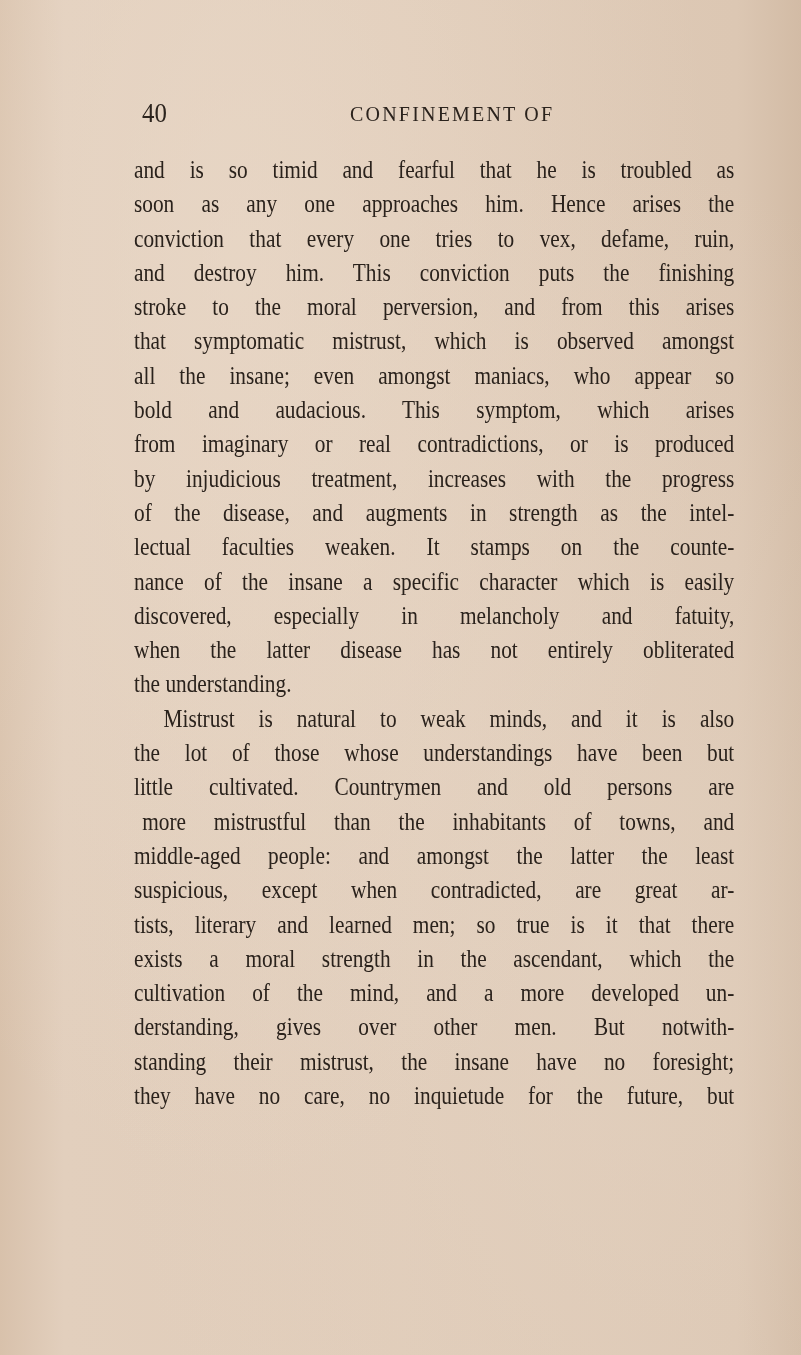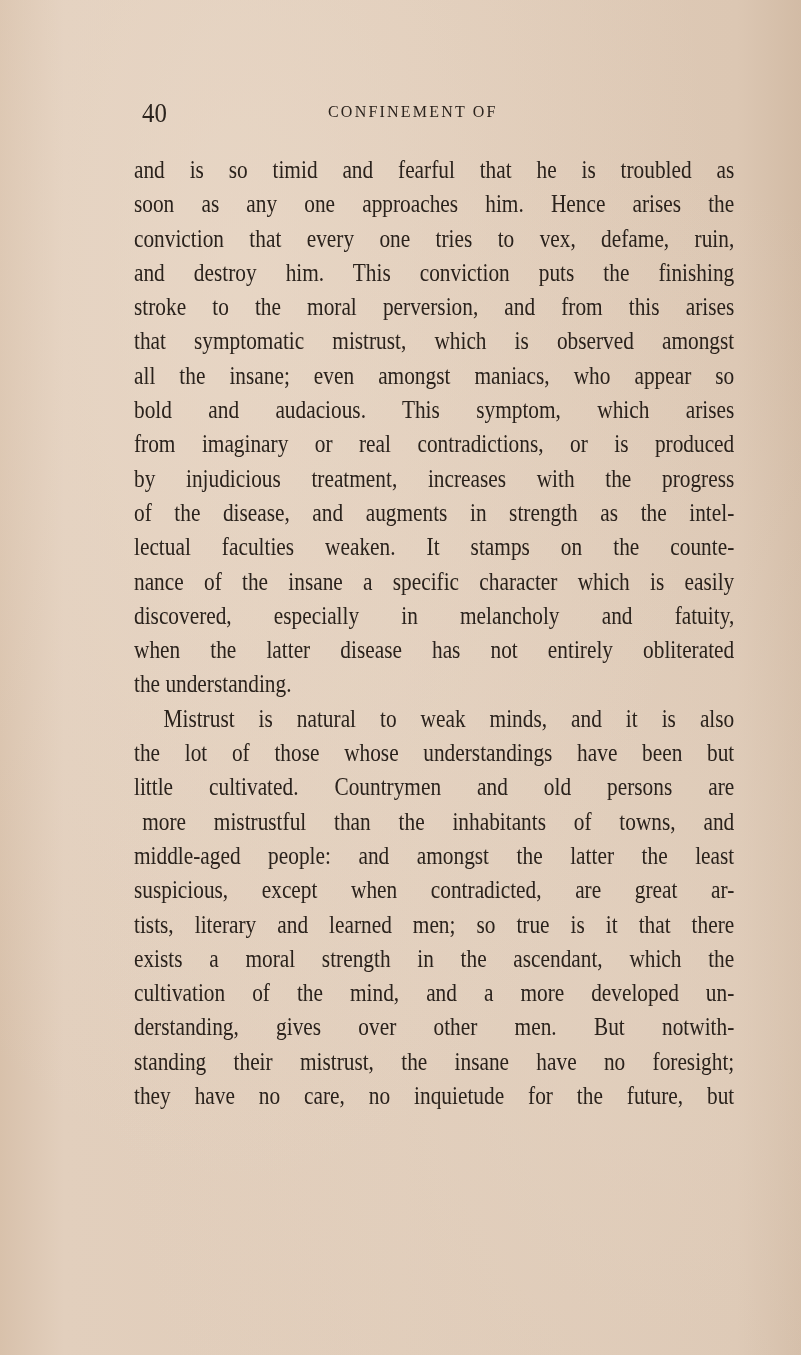--- a/index.html
+++ b/index.html
@@ -38,23 +38,23 @@
       left: 0;
       top: 0;
       font-size: 27px;
       letter-spacing: 0px;
       color: #2b231d;
       transform: scaleX(0.92);
       transform-origin: left center;
     }
     .running-title {
       position: absolute;
-      left: 186px;
+      left: 208px;
       top: 5px;
-      font-size: 16px;
+      font-size: 20px;
       letter-spacing: 2.2px;
       color: #2b231d;
     }
     .body-text {
       position: absolute;
       left: 134px;
       top: 153px;
       width: 600px;
     }
     .line {

